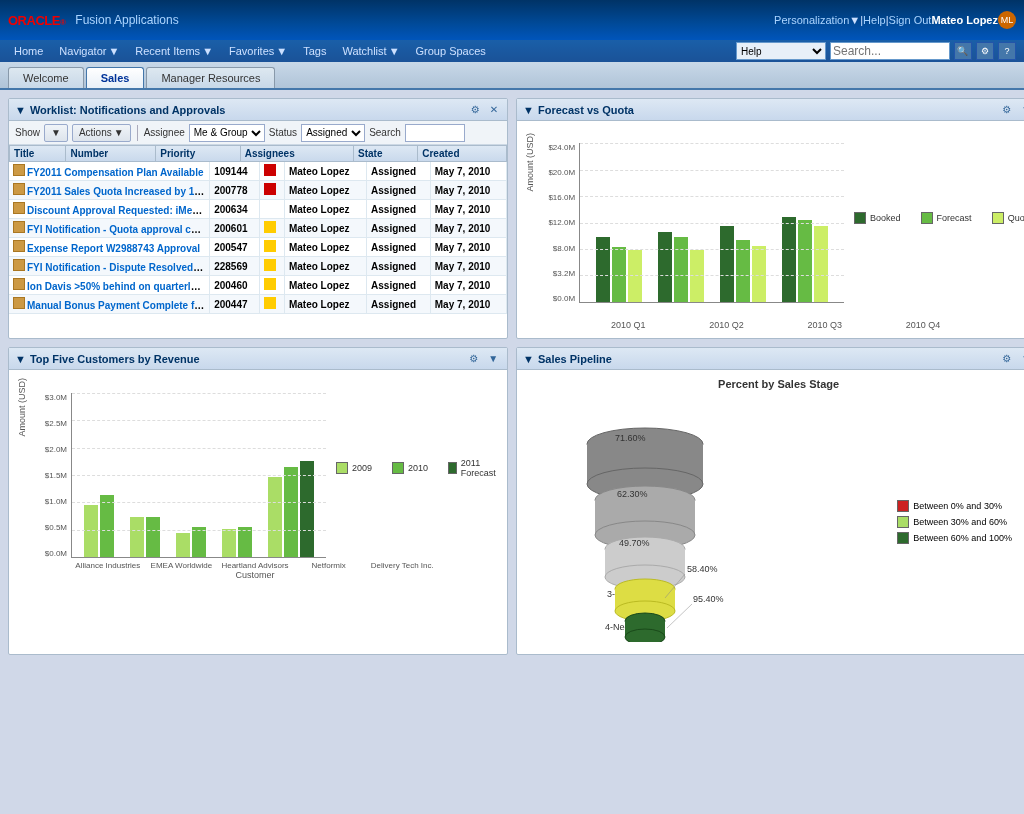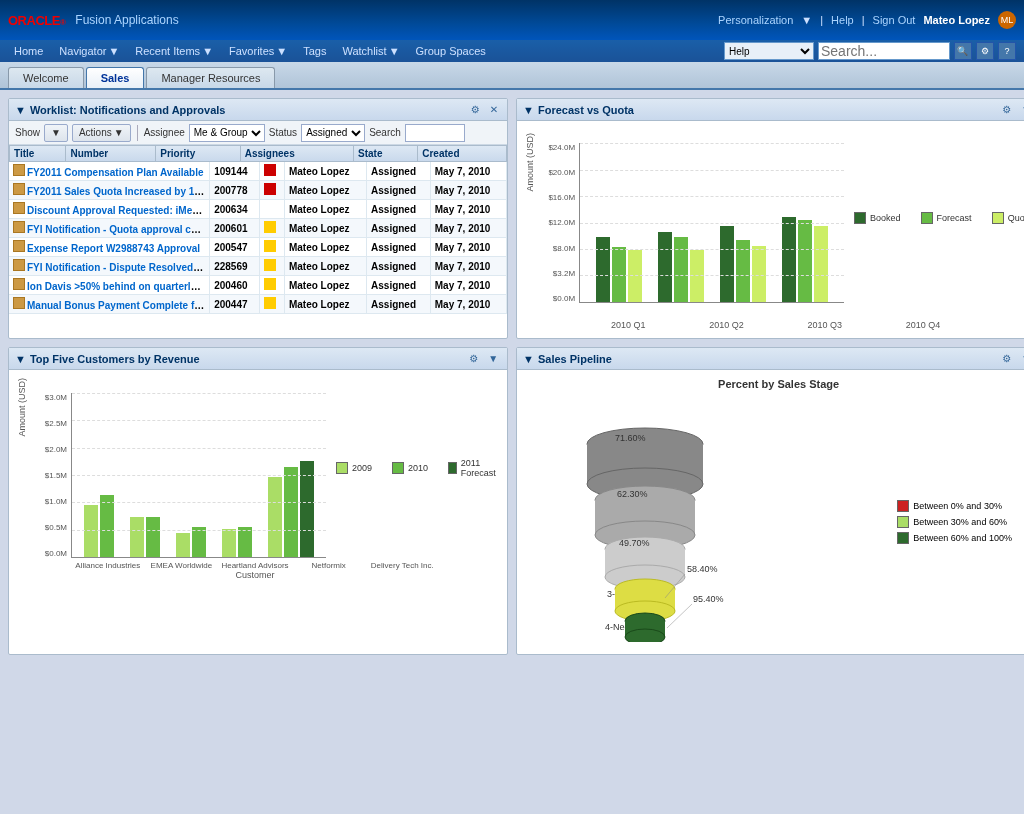--- a/index.html
+++ b/index.html
@@ -11,39 +11,39 @@
       height: 40px;
       display: flex;
       align-items: center;
       justify-content: space-between;
       padding: 0 8px;
       color: white;
     }
     #top-header-left { display: flex; align-items: center; gap: 4px; }
     .oracle-logo { color: #e00; font-weight: bold; font-size: 13px; letter-spacing: -0.5px; }
     .oracle-logo span { color: white; }
-    #top-header-right { display: flex; align-items: center; gap: 8px; font-size: 11px; color: #cce0ff; }
+    #top-header-right { display: flex; align-items: center; font-size: 11px; color: #cce0ff; }
     #top-header-right a { color: #aad4ff; text-decoration: none; cursor: pointer; }
     .user-icon { width: 18px; height: 18px; background: #cc6600; border-radius: 50%; display: inline-flex; align-items: center; justify-content: center; color: white; font-size: 9px; }
 
     
     #nav-bar {
       background: linear-gradient(to bottom, #1a5fa8 0%, #1a5298 100%);
       height: 22px;
       display: flex;
       align-items: center;
       padding: 0 8px;
       gap: 4px;
     }
     .nav-item { color: #cce0ff; font-size: 11px; cursor: pointer; padding: 2px 6px; border-radius: 2px; display: flex; align-items: center; gap: 2px; }
 
     
     #nav-search-area { margin-left: auto; display: flex; align-items: center; gap: 4px; }
     .nav-select { font-size: 10px; height: 18px; background: #e8f0f8; border: 1px solid #6699cc; width: 90px; }
-    .nav-search-input { height: 18px; font-size: 14px; border: 1px solid #6699cc; width: 132px; background: white; padding: 0 2px; }
+    .nav-search-input { height: 18px; font-size: 12px; border: 1px solid #6699cc; width: 120px; background: white; padding: 0 2px; }
     .nav-search-btn { width: 18px; height: 18px; background: #4477aa; border: 1px solid #2255aa; color: white; font-size: 9px; cursor: pointer; display: flex; align-items: center; justify-content: center; }
 
     
     #tab-bar {
       background: linear-gradient(to bottom, #c8d8e8 0%, #b0c4d8 100%);
       height: 28px;
       display: flex;
       align-items: flex-end;
       padding: 0 8px;
       border-bottom: 2px solid #4477aa;

